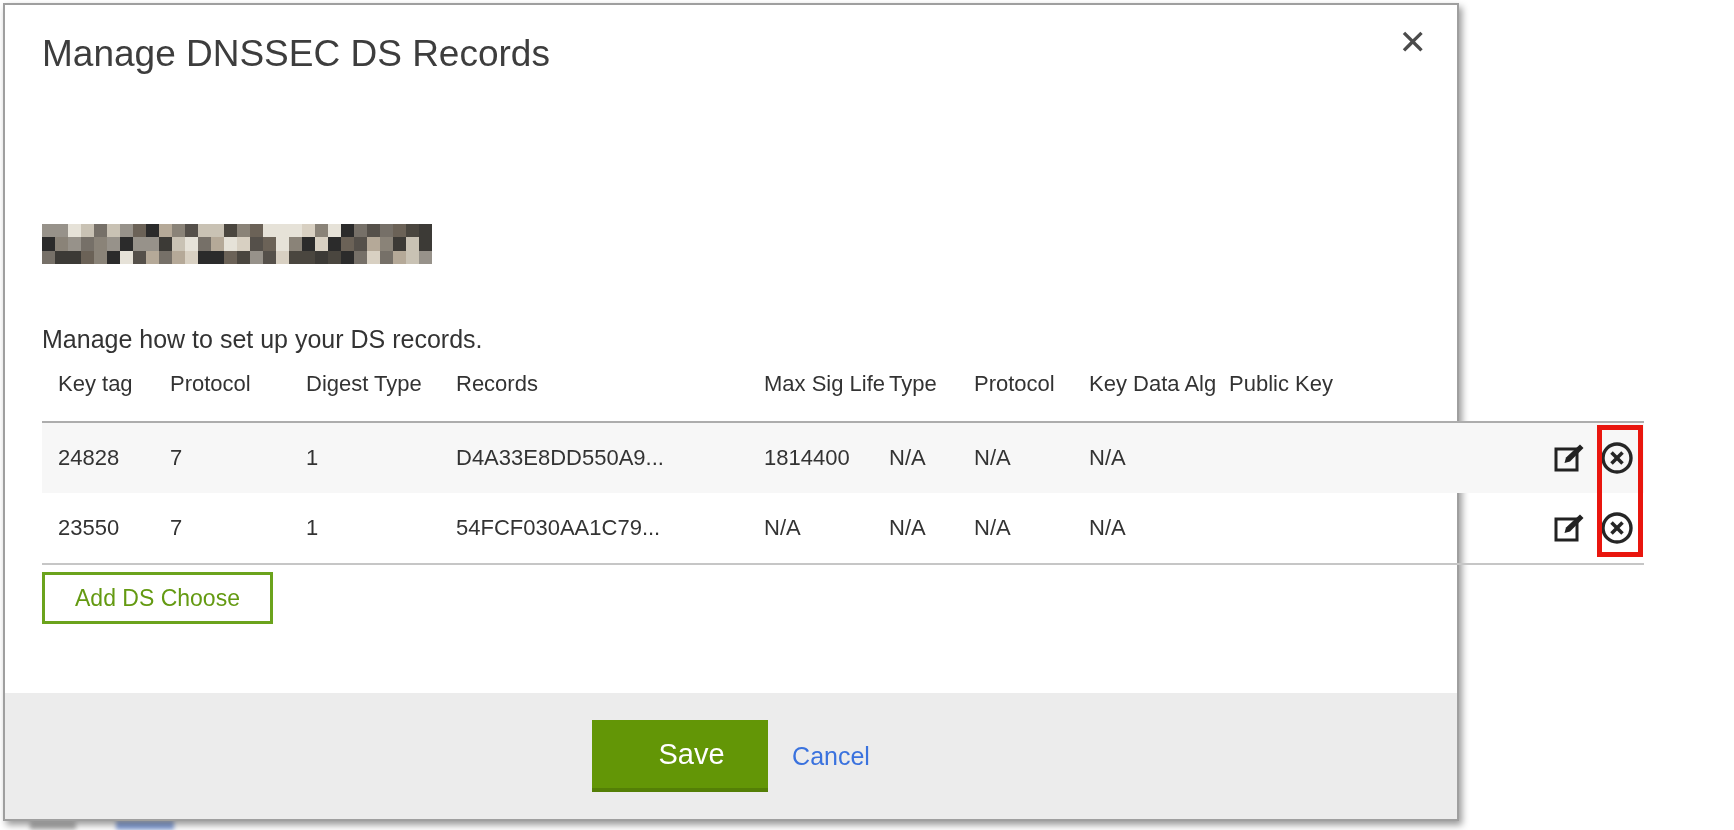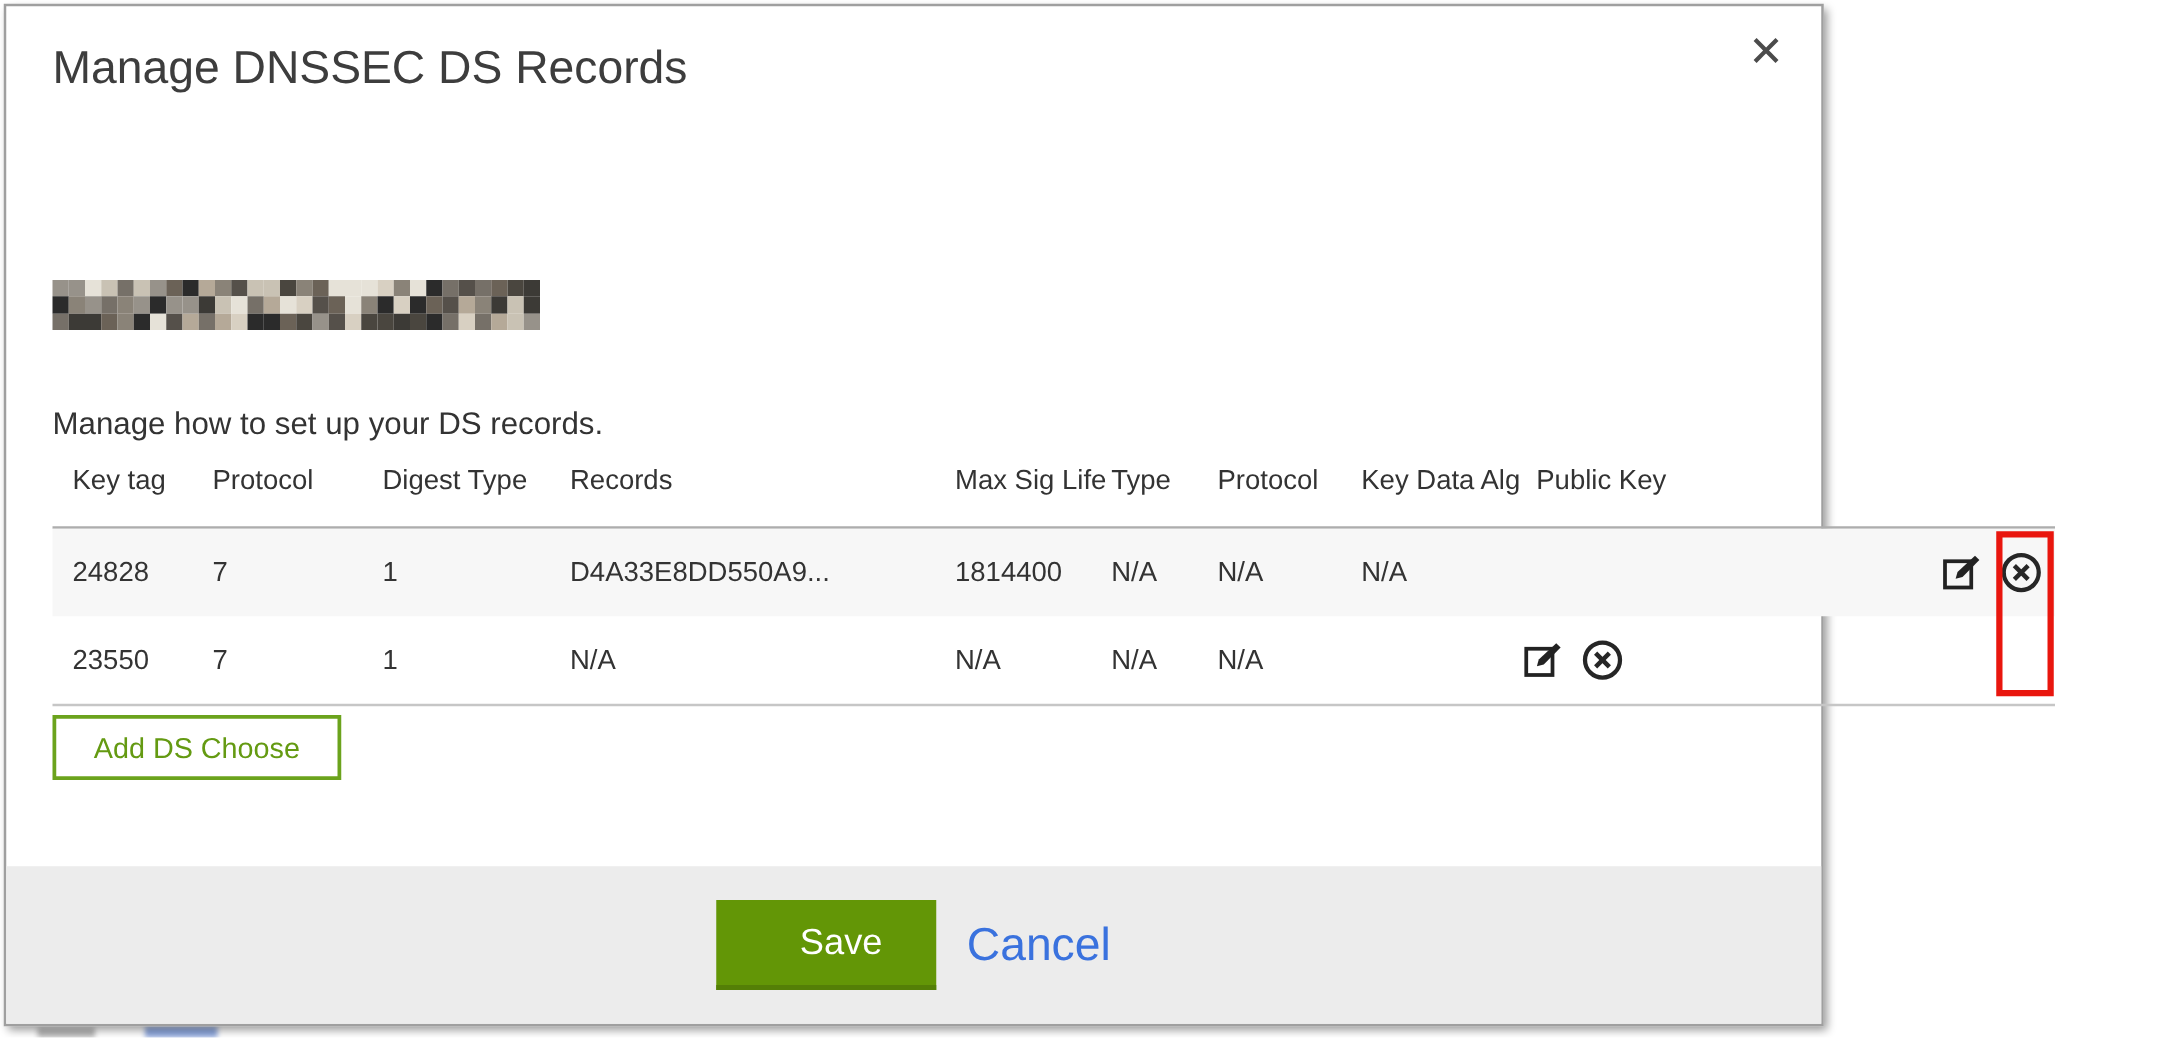--- a/index.html
+++ b/index.html
@@ -87,21 +87,21 @@
   }
   .save-btn {
     width: 176px; height: 72px;
     background: var(--save_green, #639606);
     border: none; border-bottom: 4px solid #547f06;
     color: #ffffff; font-size: 29px; cursor: pointer;
     font-family: "Liberation Sans", sans-serif;
     padding-left: 29px;
   }
   .cancel-link {
-    font-size: 37px; color: var(--link_blue, #3a72de);
+    font-size: 25px; color: var(--link_blue, #3a72de);
     text-decoration: none; cursor: pointer;
   }
 </style>
 </head>
 <body>
 
 <div class="page-remnant remnant-gray"></div>
 <div class="page-remnant remnant-blue"></div>
 
 <div class="modal">
@@ -240,20 +240,21 @@
       <line x1="13.5" y1="13.5" x2="24.5" y2="24.5" stroke="#262626" stroke-width="3.6"></line>
       <line x1="24.5" y1="13.5" x2="13.5" y2="24.5" stroke="#262626" stroke-width="3.6"></line>
     </svg>
   </button>
 </div>
         </div>
         <div class="grid-row trow">
           <div class="td">23550</div>
           <div class="td">7</div>
           <div class="td">1</div>
+          <div class="td">54FCF030AA1C79...</div>
           <div class="td">N/A</div>
           <div class="td">N/A</div>
           <div class="td">N/A</div>
           <div class="td">N/A</div>
           <div class="td"></div>
           <div class="actions-cell">
   <button class="icon-btn">
     <svg width="34" height="34" viewBox="0 0 34 34">
       <rect x="4" y="8" width="21" height="21" fill="none" stroke="#222" stroke-width="3"></rect>
       <path d="M28 3.5 L31.5 7 L18 20.5 L12.5 22 L14 16.5 Z" fill="#222"></path>

